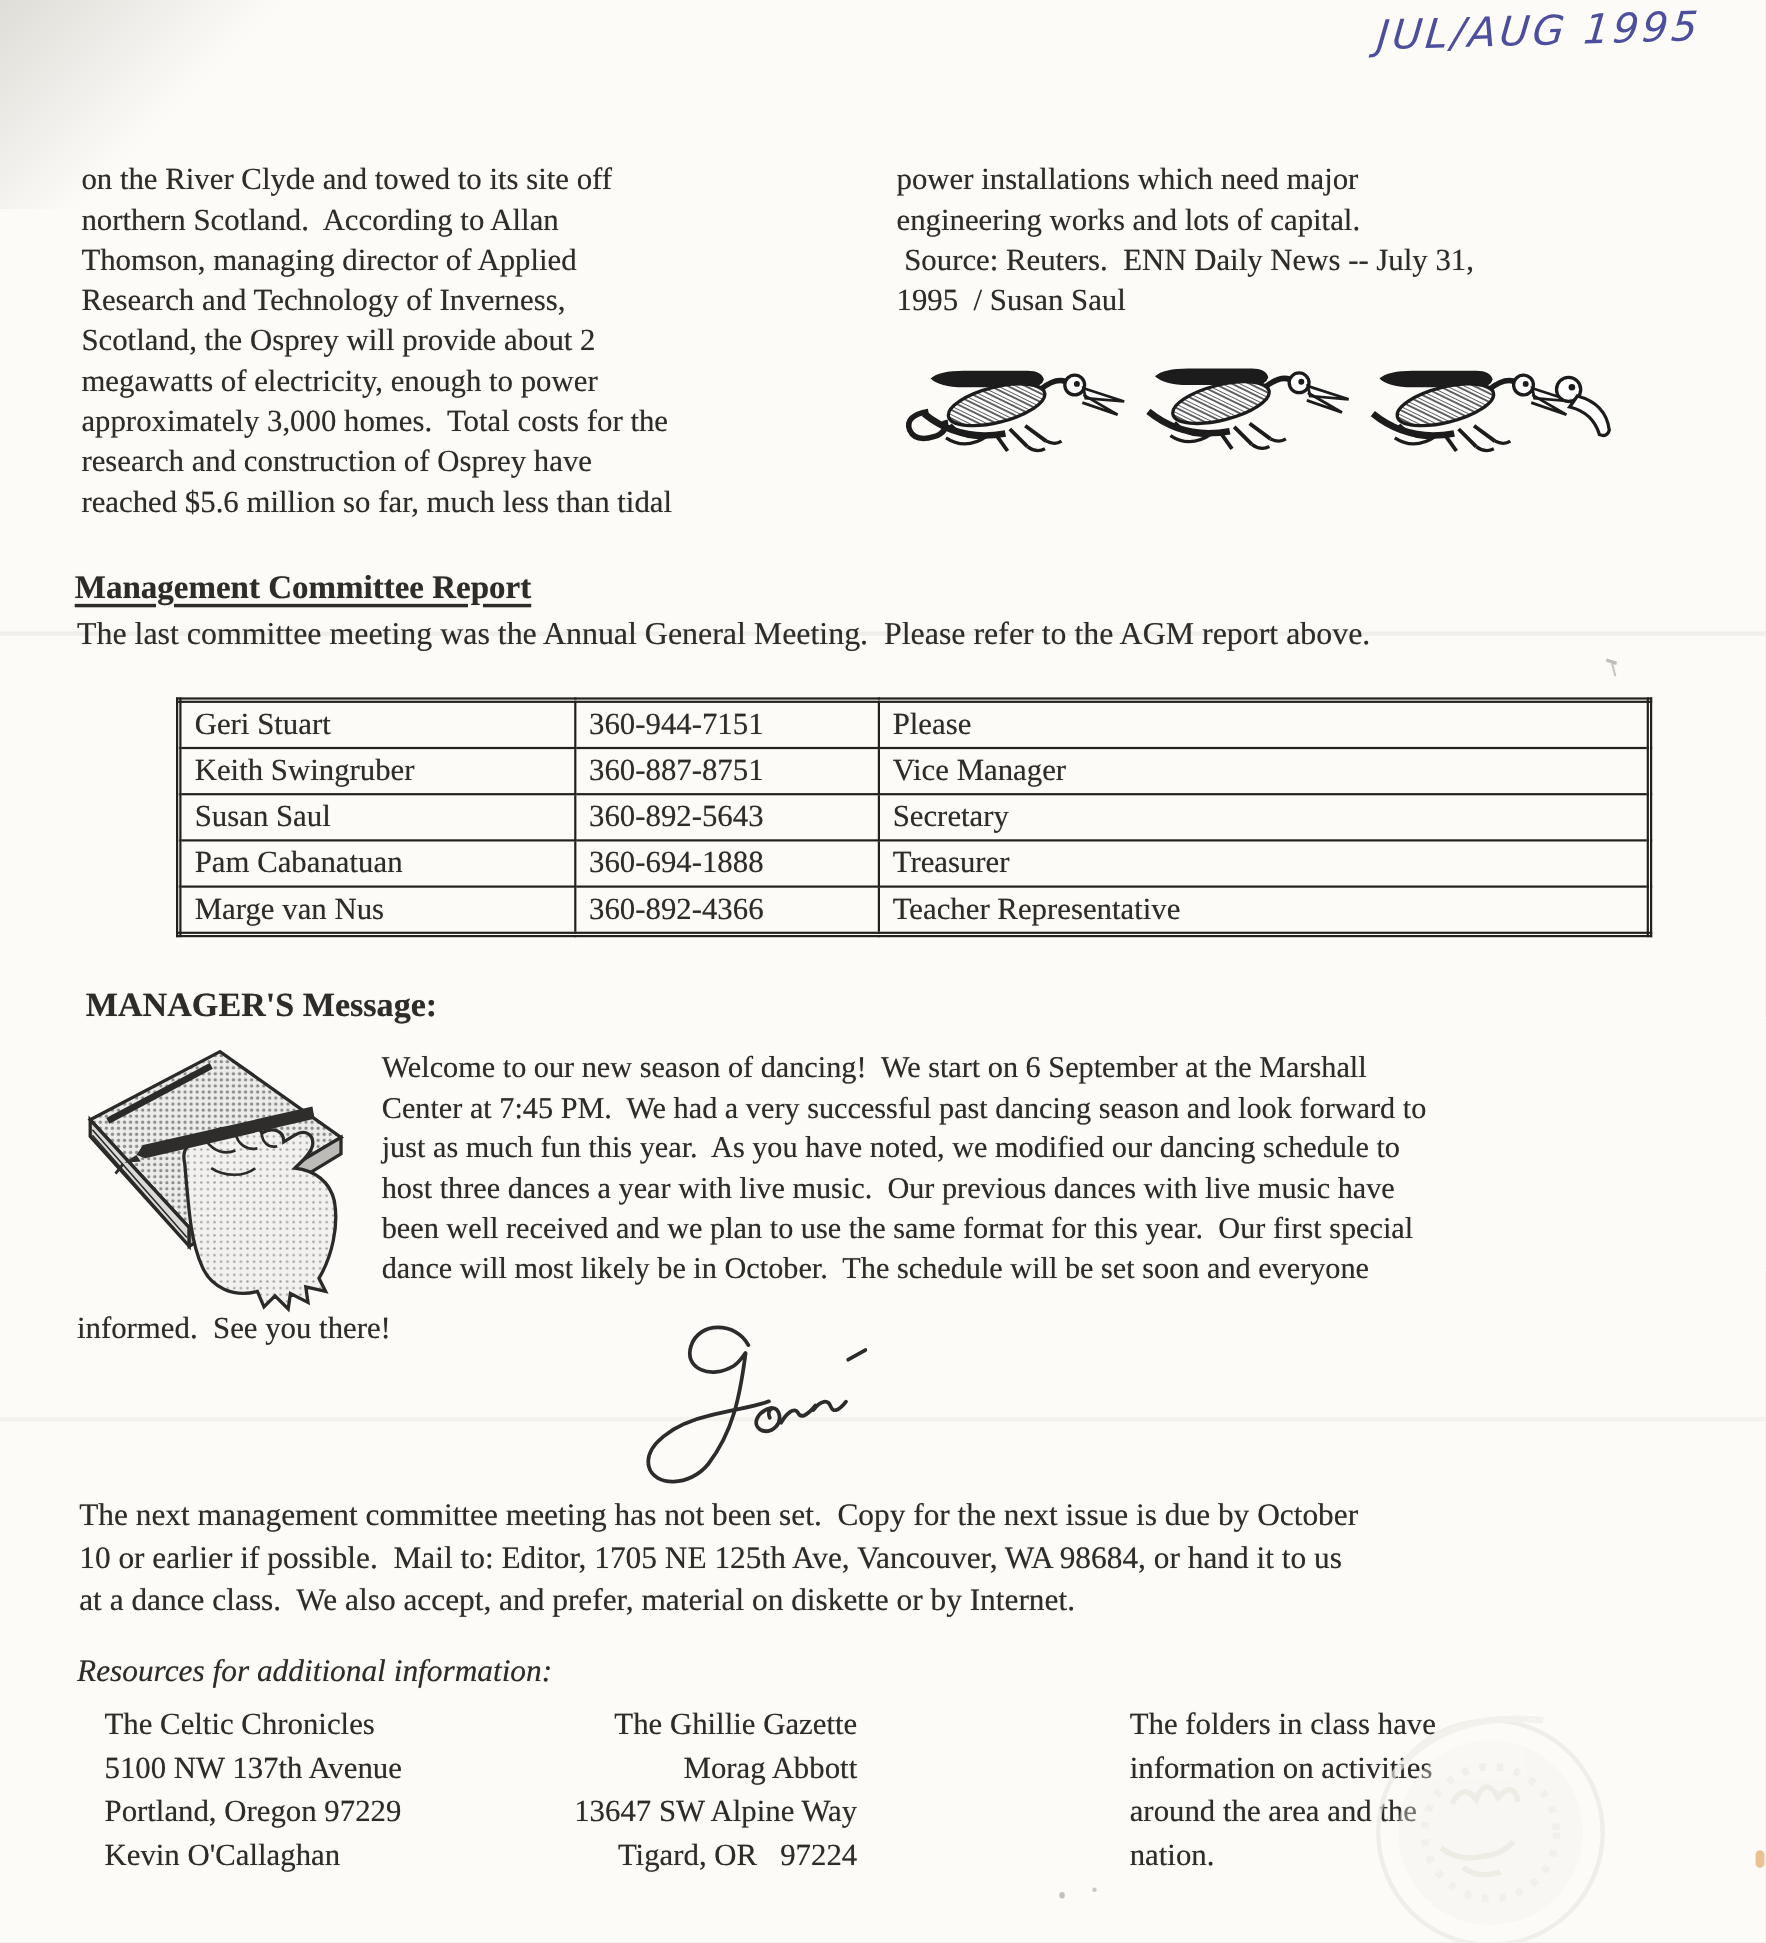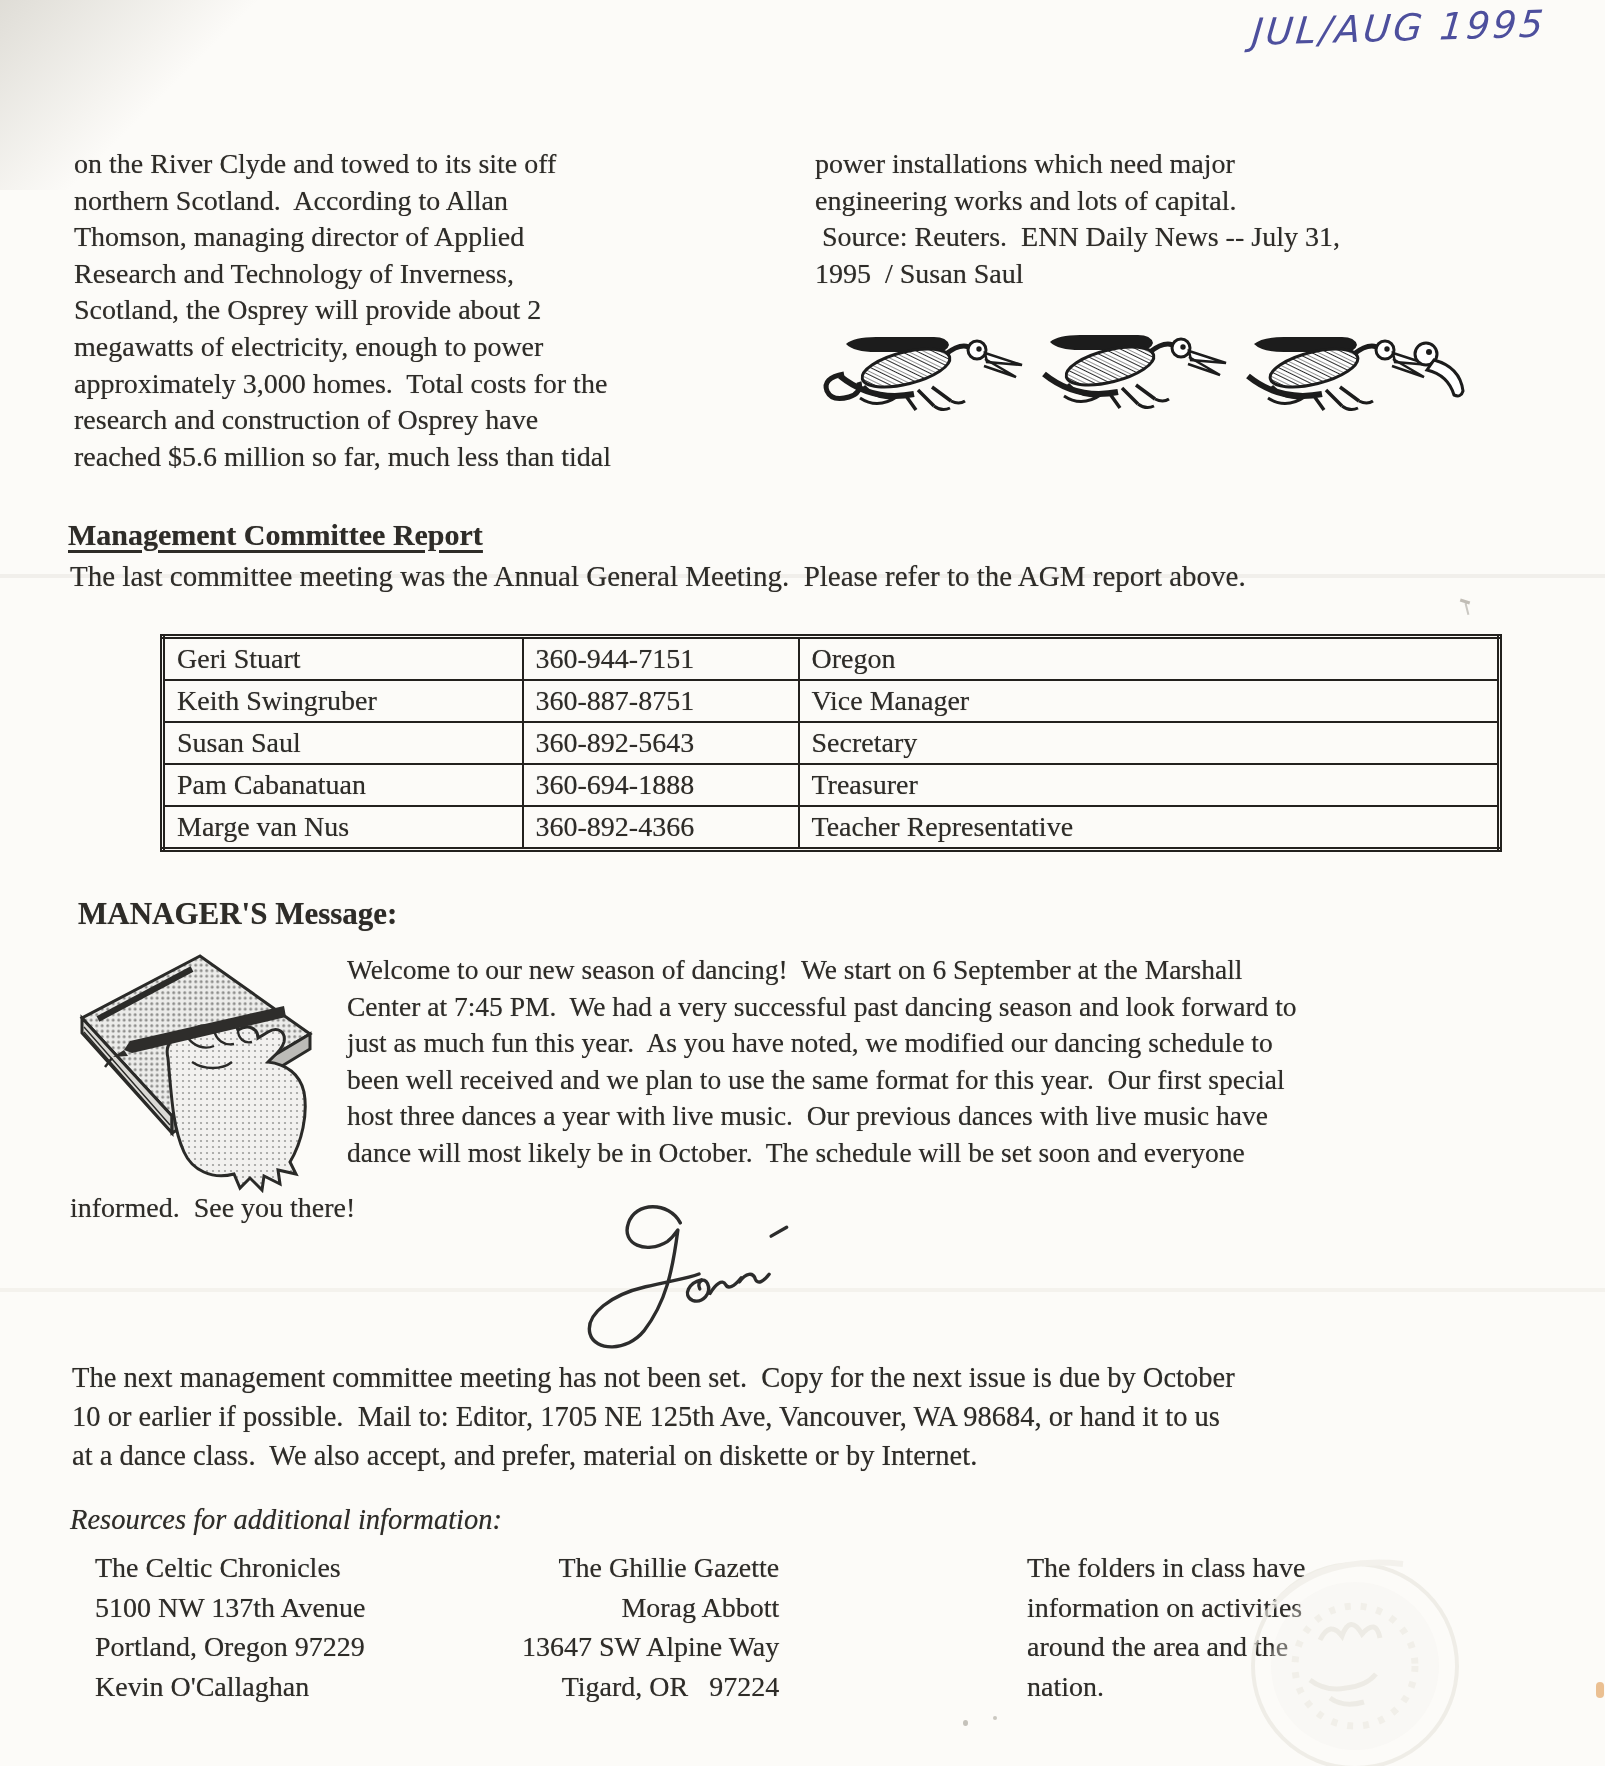--- a/index.html
+++ b/index.html
@@ -130,21 +130,21 @@
   <table class="committee softink">
     <colgroup>
         <col style="width:360px">
         <col style="width:276px">
         <col>
       </colgroup>
     <tbody>
       <tr>
         <td>Geri Stuart</td>
         <td>360-944-7151</td>
-        <td>Oregon</td>
+        <td>Please</td>
       </tr>
       <tr>
         <td>Keith Swingruber</td>
         <td>360-887-8751</td>
         <td>Vice Manager</td>
       </tr>
       <tr>
         <td>Susan Saul</td>
         <td>360-892-5643</td>
         <td>Secretary</td>
@@ -193,22 +193,22 @@
              M120,116 C132,124 150,124 160,116" fill="none" stroke="#2a2a28" stroke-width="2.4"></path>
 
     <polygon points="52,104 58,95 212,60 214,71 60,107" fill="#2e2d2b"></polygon>
     <polygon points="52,104 41,111 56,110" fill="#2e2d2b"></polygon>
   </svg>
 
   <div class="mm-body softink">
     <div class="line">Welcome to our new season of dancing!  We start on 6 September at the Marshall</div>
     <div class="line">Center at 7:45 PM.  We had a very successful past dancing season and look forward to</div>
     <div class="line">just as much fun this year.  As you have noted, we modified our dancing schedule to</div>
+    <div class="line">host three dances a year with live music.  Our previous dances with live music have</div>
     <div class="line">been well received and we plan to use the same format for this year.  Our first special</div>
-    <div class="line">host three dances a year with live music.  Our previous dances with live music have</div>
     <div class="line">dance will most likely be in October.  The schedule will be set soon and everyone</div>
   </div>
   <div class="mm-closing softink line">informed.  See you there!</div>
 
   <svg class="signature" width="290" height="170" viewBox="0 0 290 170">
     <g fill="none" stroke="#2c2c2c" stroke-width="3.4" stroke-linecap="round" transform="rotate(-3 145 85)">
       <path d="M168,34 C158,12 124,10 116,32 C108,52 132,64 154,52 C162,47 166,38 165,42
                C158,80 150,112 126,140 C108,160 76,158 72,140 C68,120 96,102 130,96
                C156,91 172,90 184,86"></path>
       <path d="M186,92 C174,94 166,106 176,112 C186,116 196,106 192,96 C189,89 181,93 184,101"></path>

